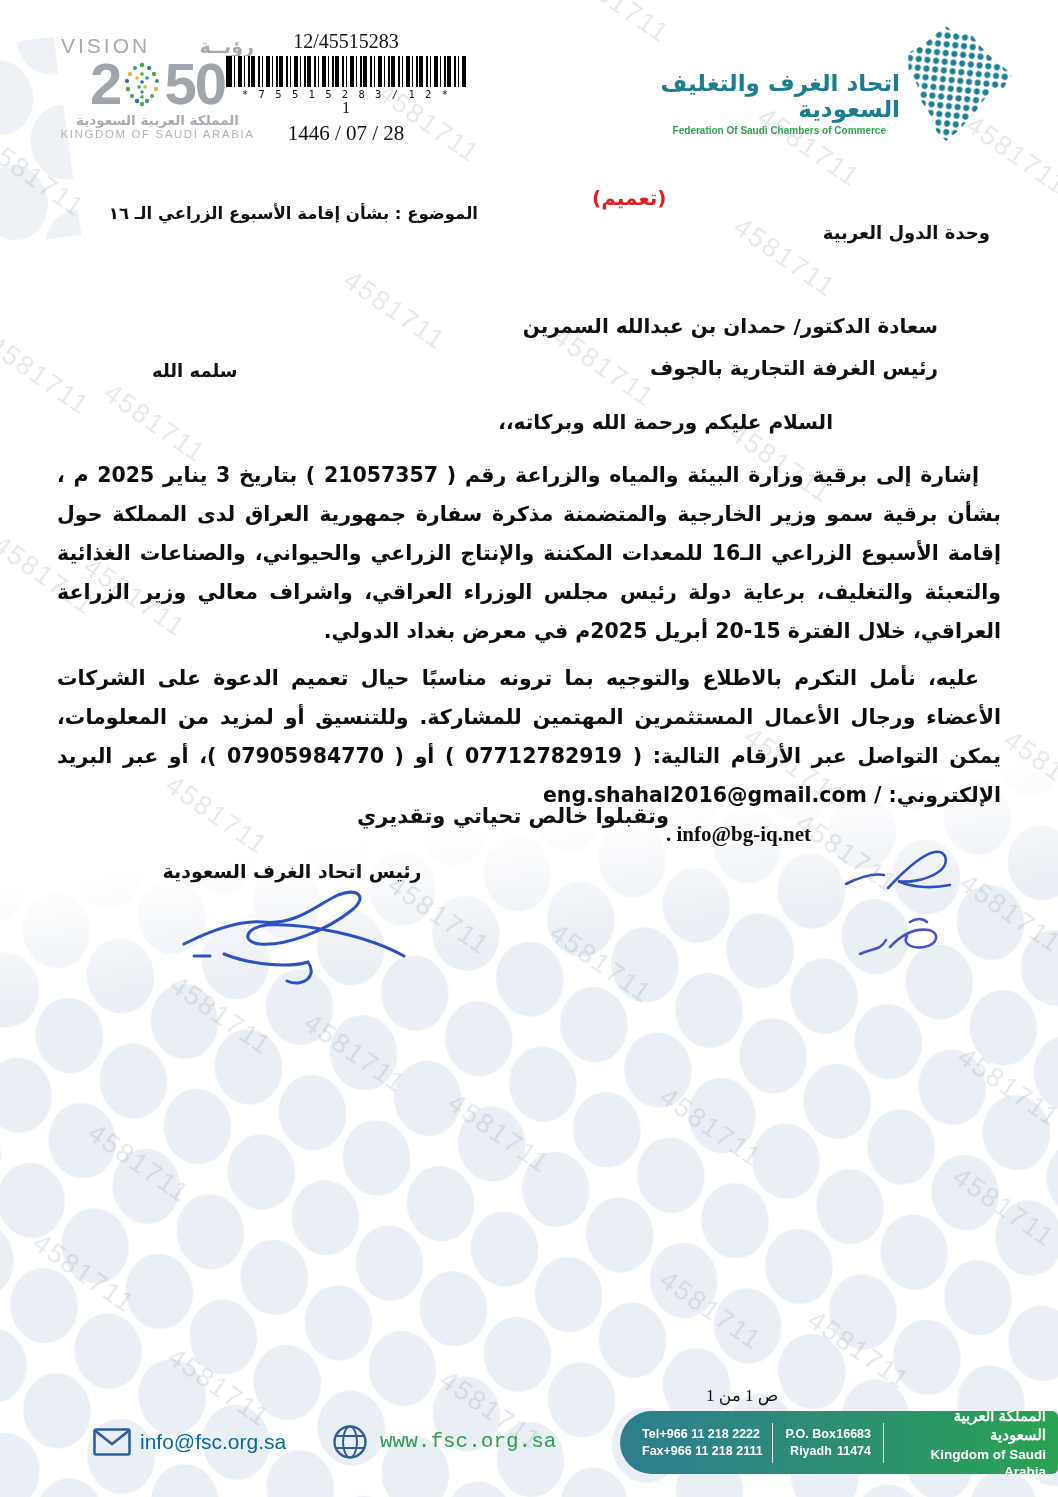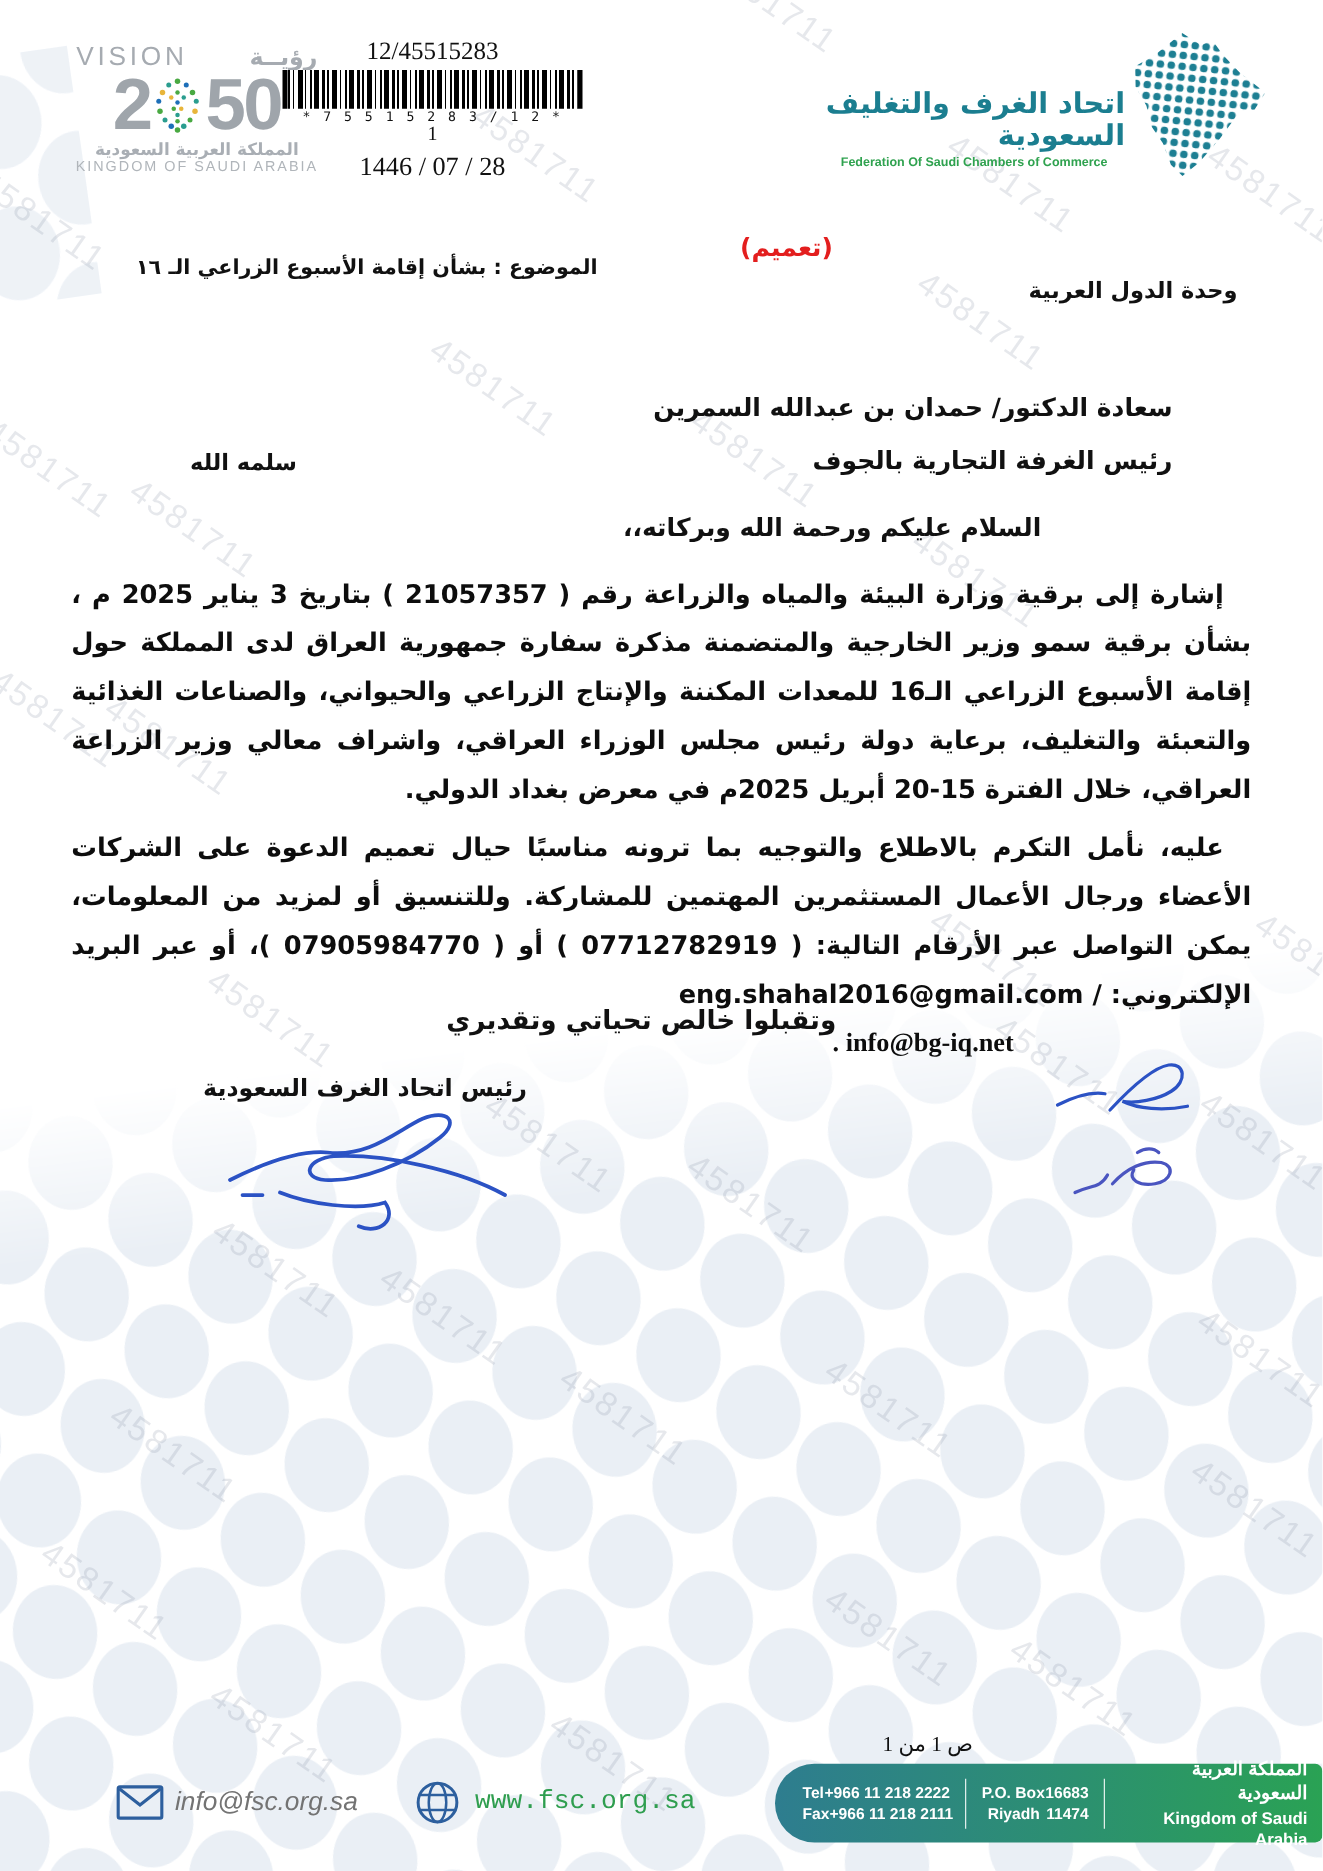--- a/index.html
+++ b/index.html
@@ -66,21 +66,21 @@
   .sig-title{font-size:19px;font-weight:bold;direction:rtl;}
   .sig-svg{margin-top:2px;}
   .sig-name{font-size:19px;font-weight:bold;direction:rtl;margin-top:0px;}
   .hand1{position:absolute;left:838px;top:842px;}
   .hand2{position:absolute;left:850px;top:910px;}
   
   .page-indicator{position:absolute;left:706px;top:1385px;font-family:"Liberation Serif",serif;
       font-size:17px;direction:rtl;}
   .f-email-icon{position:absolute;left:93px;top:1428px;}
   .f-email{position:absolute;left:140px;top:1430px;font-family:"Liberation Sans",sans-serif;
-      font-size:21px;color:#737373;font-style:italic;}
+      font-size:21px;color:#0369a1;}
   .f-globe-icon{position:absolute;left:332px;top:1424px;}
   .f-web{position:absolute;left:380px;top:1430px;font-family:Liberation Mono, monospace;
       font-size:21px;color:#2f9e4f;text-align:center;}
   .bar{position:absolute;left:620px;top:1411px;width:438px;height:63px;border-radius:32px 6px 6px 32px;
       background:linear-gradient(90deg,#2e7d8f 0%,#2c9070 55%,#2aa254 100%);
       display:flex;align-items:center;color:#fff;font-family:"Liberation Sans",sans-serif;}
   .bar .grp{display:flex;flex-direction:column;justify-content:center;gap:2px;}
   .bar .g1{margin-left:22px;width:118px;}
   .bar .g2{width:86px;text-align:center;}
   .bar .g3{width:150px;text-align:right;padding-right:6px;}

